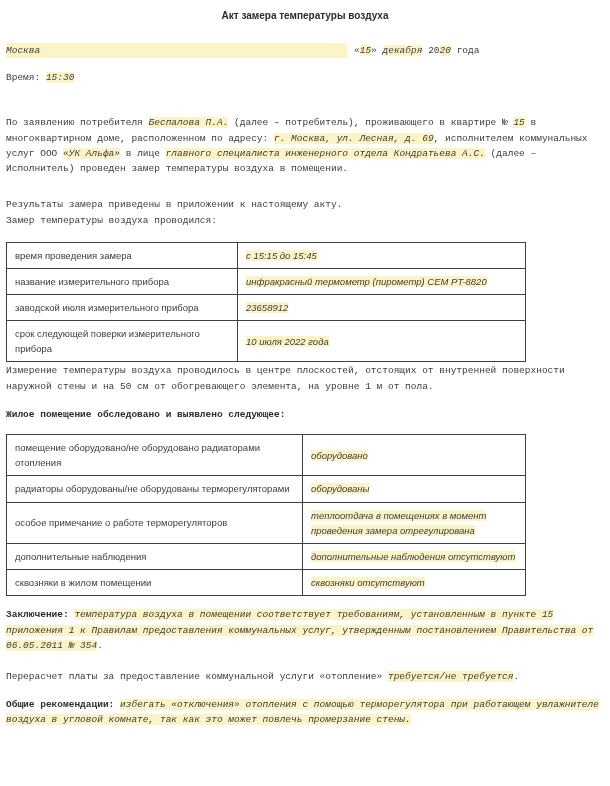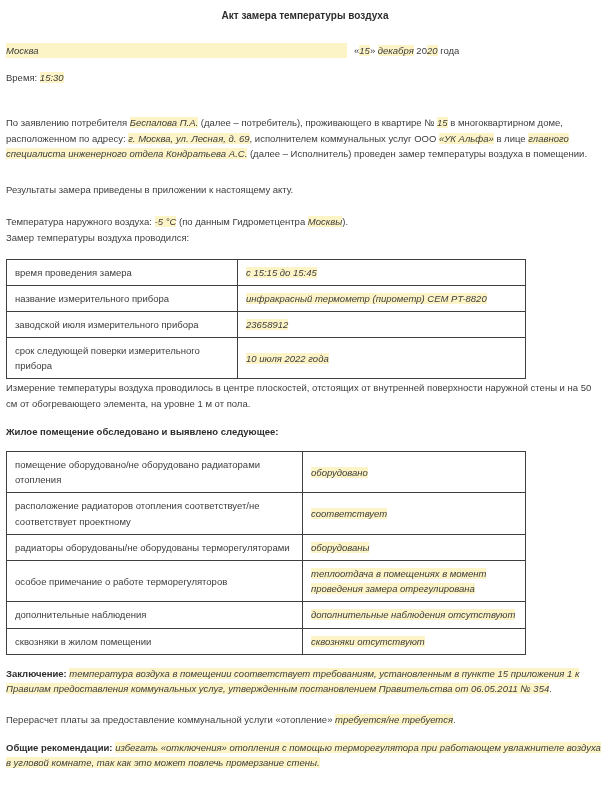--- a/index.html
+++ b/index.html
@@ -15,21 +15,21 @@
   h1.doc-title {
     margin: 0;
     font-size: 10px;
     font-weight: bold;
     text-align: center;
     color: #2d2d2d;
   }
 
   .hl { background: #fcf4c6; font-style: italic; }
 
-  p { margin: 0; }
+  p { margin: 0; font-family: Liberation Mono, monospace; }
 
   .city-line { margin-top: 19px; white-space: nowrap; }
   .city-field {
     display: inline-block;
     width: 341px;
     background: #fcf4c6;
     font-style: italic;
     vertical-align: baseline;
   }
   .date-part { margin-left: 7px; }
@@ -76,21 +76,20 @@
   <h1 class="doc-title">Акт замера температуры воздуха</h1>
 
   <p class="city-line"><span class="city-field">Москва</span><span class="date-part"><span>«</span><span class="hl">15</span><span>» </span><span class="hl">декабря</span><span> 20</span><span class="hl">20</span><span> года</span></span></p>
 
   <p class="time-line"><span>Время: </span><span class="hl">15:30</span></p>
 
   <p class="intro"><span>По заявлению потребителя </span><span class="hl">Беспалова П.А.</span><span> (далее – потребитель), проживающего в квартире № </span><span class="hl">15</span><span> в многоквартирном доме, расположенном по адресу: </span><span class="hl">г. Москва, ул. Лесная, д. 69</span><span>, исполнителем коммунальных услуг ООО </span><span class="hl">«УК Альфа»</span><span> в лице </span><span class="hl">главного специалиста инженерного отдела Кондратьева А.С.</span><span> (далее – Исполнитель) проведен замер температуры воздуха в помещении.</span></p>
 
   <p class="results">Результаты замера приведены в приложении к настоящему акту.</p>
 
-  <p class="temp"><span>Температура наружного воздуха: </span><span class="hl">-5 °C</span><span> (по данным Гидрометцентра </span><span class="hl">Москвы</span><span>).</span></p>
 
   <p class="zamer">Замер температуры воздуха проводился:</p>
 
   <table class="doc-table measurement">
     <colgroup>
         <col style="width:231px">
         <col>
       </colgroup>
     <tbody>
       <tr>
@@ -120,24 +119,20 @@
     <colgroup>
         <col style="width:296px">
         <col>
       </colgroup>
     <tbody>
       <tr>
         <td>помещение оборудовано/не оборудовано радиаторами отопления</td>
         <td><span class="hl">оборудовано</span></td>
       </tr>
       <tr>
-        <td>расположение радиаторов отопления соответствует/не соответствует проектному</td>
-        <td><span class="hl">соответствует</span></td>
-      </tr>
-      <tr>
         <td>радиаторы оборудованы/не оборудованы терморегуляторами</td>
         <td><span class="hl">оборудованы</span></td>
       </tr>
       <tr>
         <td>особое примечание о работе терморегуляторов</td>
         <td><span class="hl">теплоотдача в помещениях в момент проведения замера отрегулирована</span></td>
       </tr>
       <tr>
         <td>дополнительные наблюдения</td>
         <td><span class="hl">дополнительные наблюдения отсутствуют</span></td>

